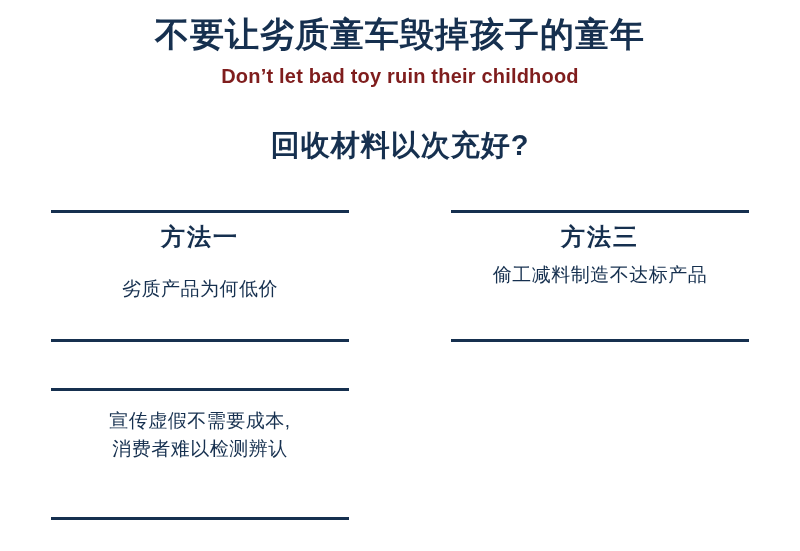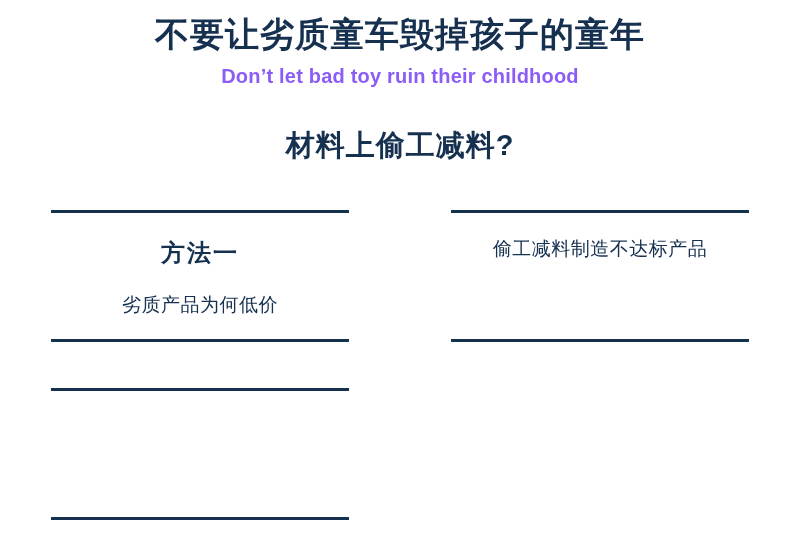--- a/index.html
+++ b/index.html
@@ -26,21 +26,21 @@
     font-weight: bold;
     letter-spacing: 1px;
     color: #16304f;
     margin: 14px 0 0 0;
     line-height: 1.2;
   }
   .subhead {
     text-align: center;
     font-size: 20px;
     font-weight: bold;
-    color: #8b5cf6;
+    color: #7f1d1d;
     margin: 10px 0 0 0;
     letter-spacing: 0.2px;
   }
   .section-title {
     text-align: center;
     font-size: 29px;
     font-weight: bold;
     color: #16304f;
     margin: 38px 0 0 0;
     letter-spacing: 1px;
@@ -73,65 +73,70 @@
     align-items: center;
     justify-content: flex-start;
     padding-top: 8px;
   }
   .cell-left .cell-inner { margin-left: 0; }
   .method-title {
     font-size: 24px;
     font-weight: bold;
     color: #16304f;
     letter-spacing: 2px;
-    margin-top: 16px;
+    margin-top: 0;
   }
   .method-body {
     font-size: 19px;
     color: #16304f;
     text-align: center;
     margin-top: 22px;
     line-height: 1.45;
     letter-spacing: 0.5px;
   }
   .method-body.two-line {
-    margin-top: 14px;
+    margin-top: 8px;
   }
   .method-body .line {
     display: block;
   }
 </style>
 </head>
 <body>
 
 <div class="page">
 
   <h1 class="headline">不要让劣质童车毁掉孩子的童年</h1>
   <div class="subhead">Don’t let bad toy ruin their childhood</div>
-  <div class="section-title">材料上偷工减料?</div>
+  <div class="section-title">回收材料以次充好?</div>
 
   <div class="grid">
 
     <div class="cell cell-left">
       <div class="cell-inner">
         <div class="method-title">方法一</div>
         <div class="method-body">
           <span class="line">劣质产品为何低价</span>
         </div>
       </div>
     </div>
 
 
     <div class="cell cell-left">
       <div class="cell-inner">
+        <div class="method-title">方法三</div>
         <div class="method-body two-line">
           <span class="line">偷工减料制造不达标产品</span>
         </div>
       </div>
     </div>
 
     <div class="cell cell-right">
       <div class="cell-inner">
+        <div class="method-body two-line">
+          <span class="line">宣传虚假不需要成本,</span>
+          <span class="line">消费者难以检测辨认</span>
+        </div>
       </div>
     </div>
 
   </div>
 </div>
 
 </body></html>

